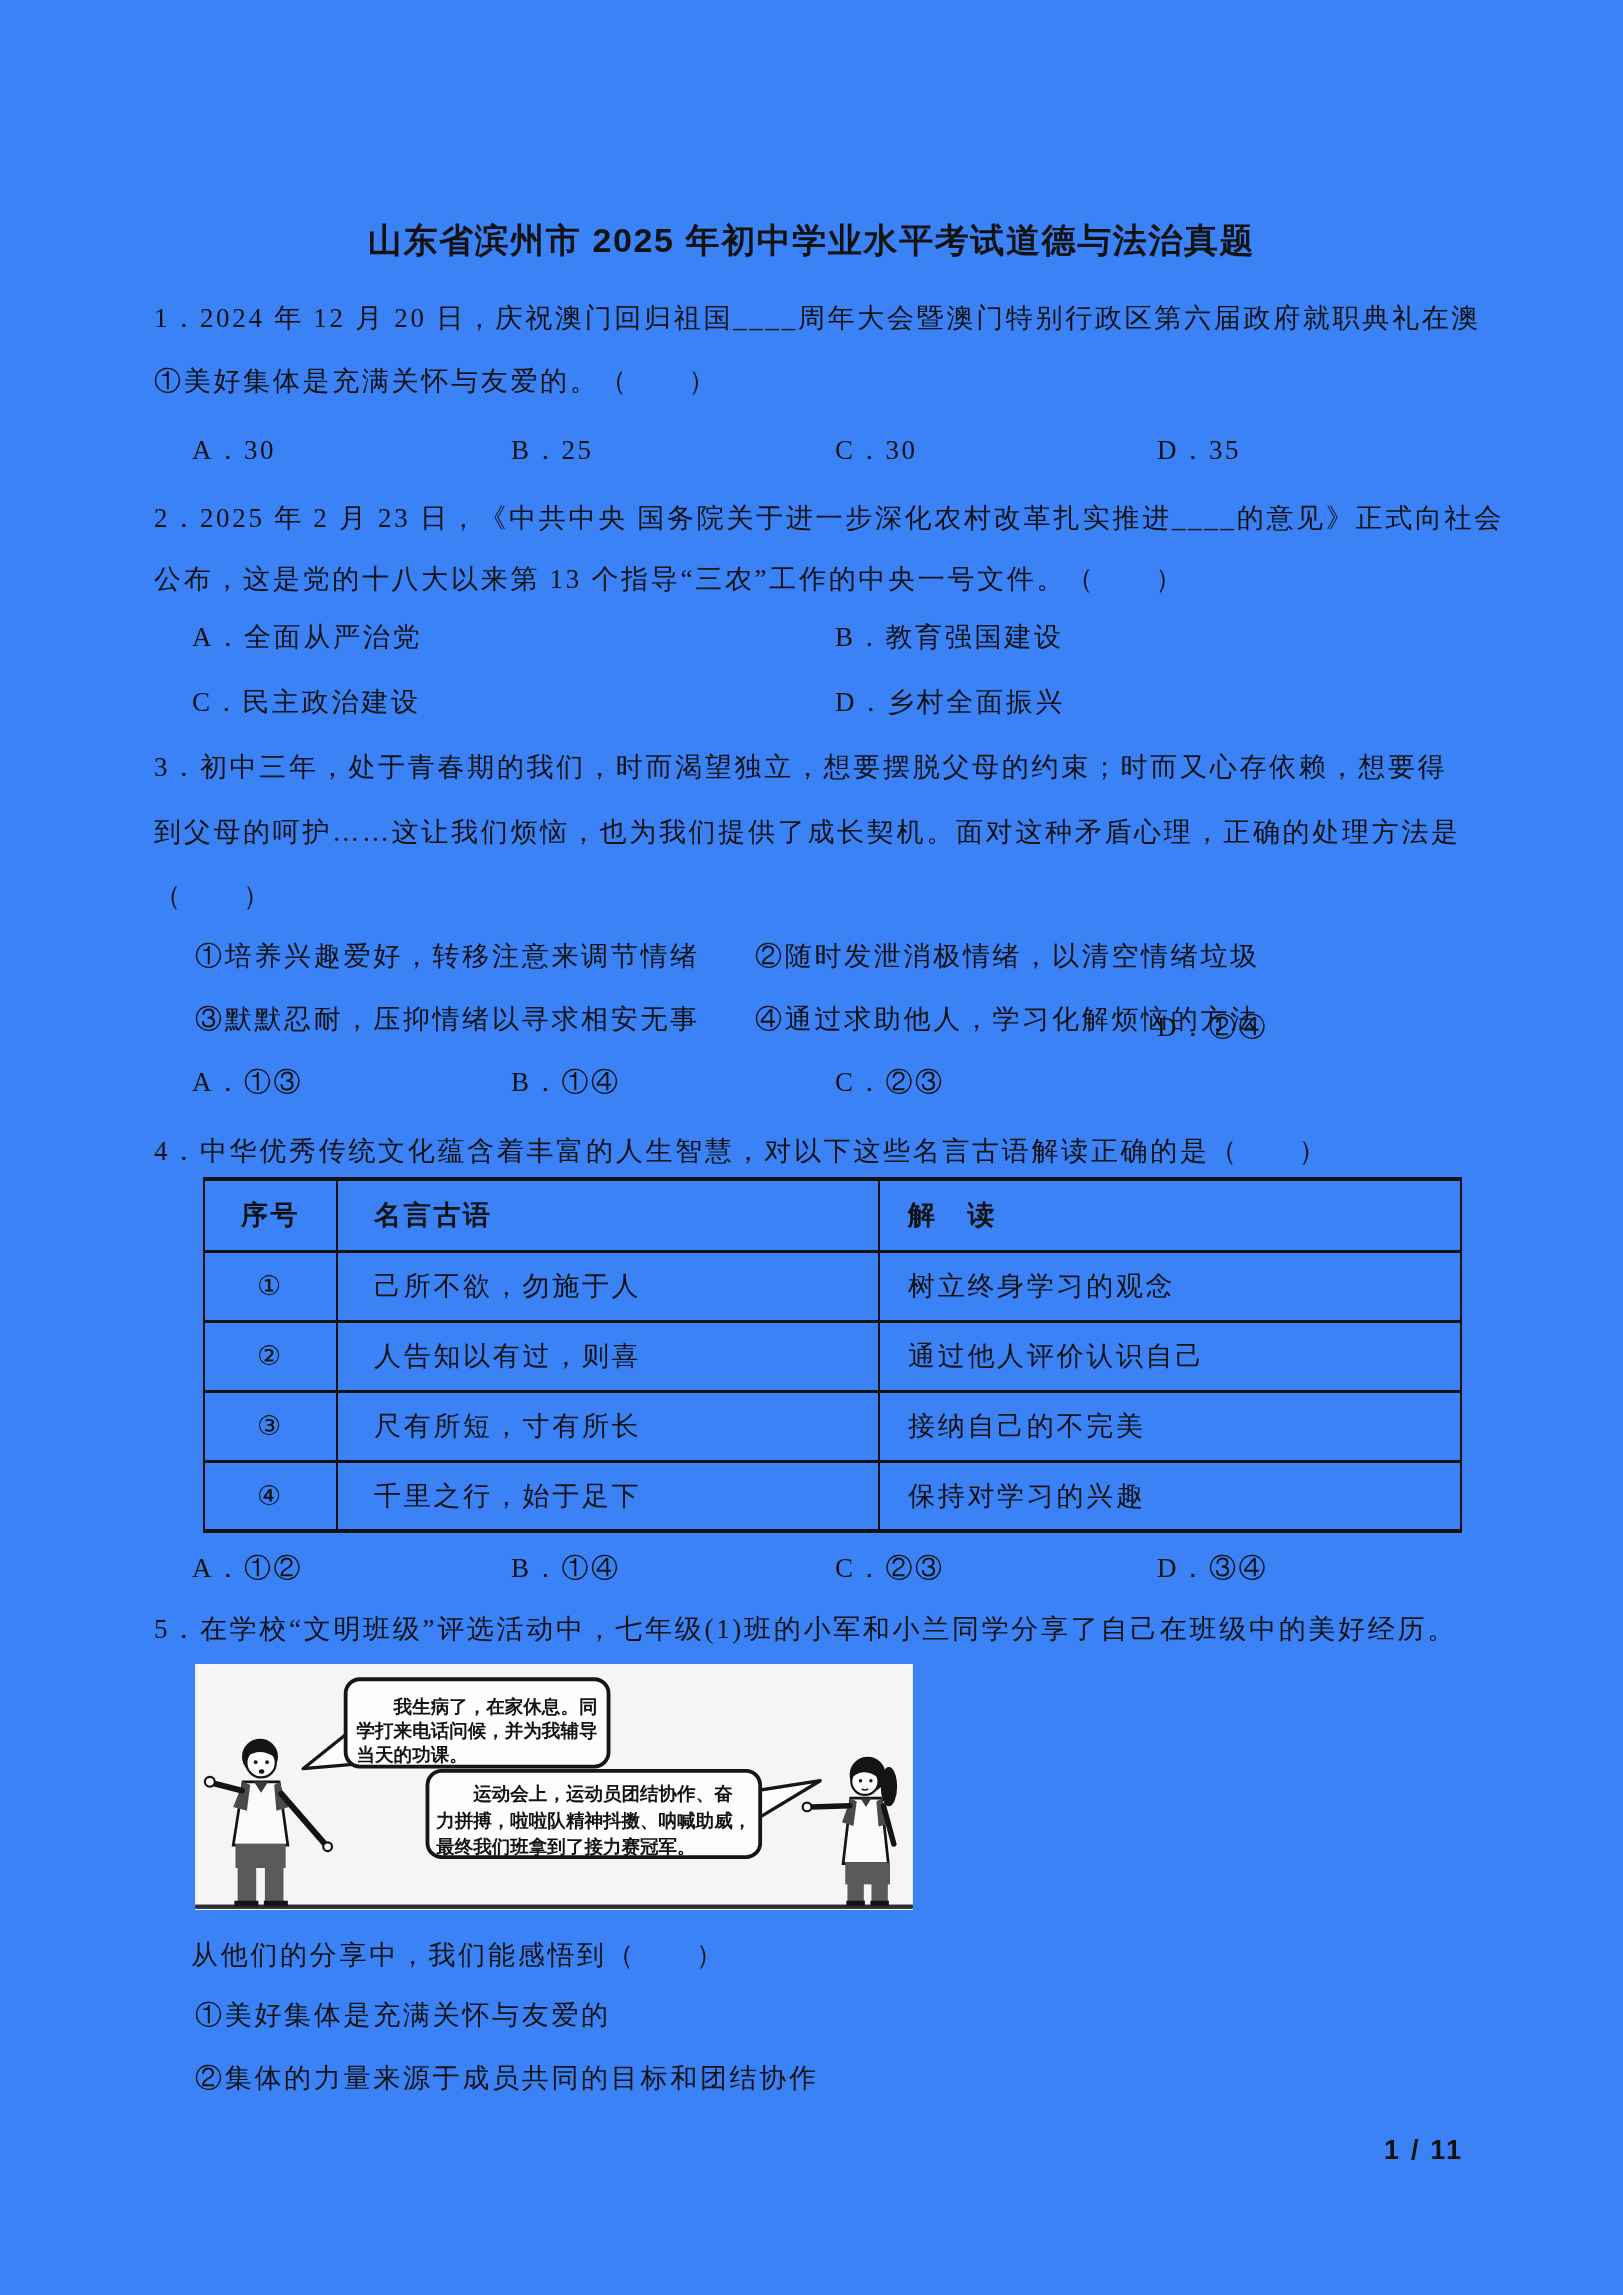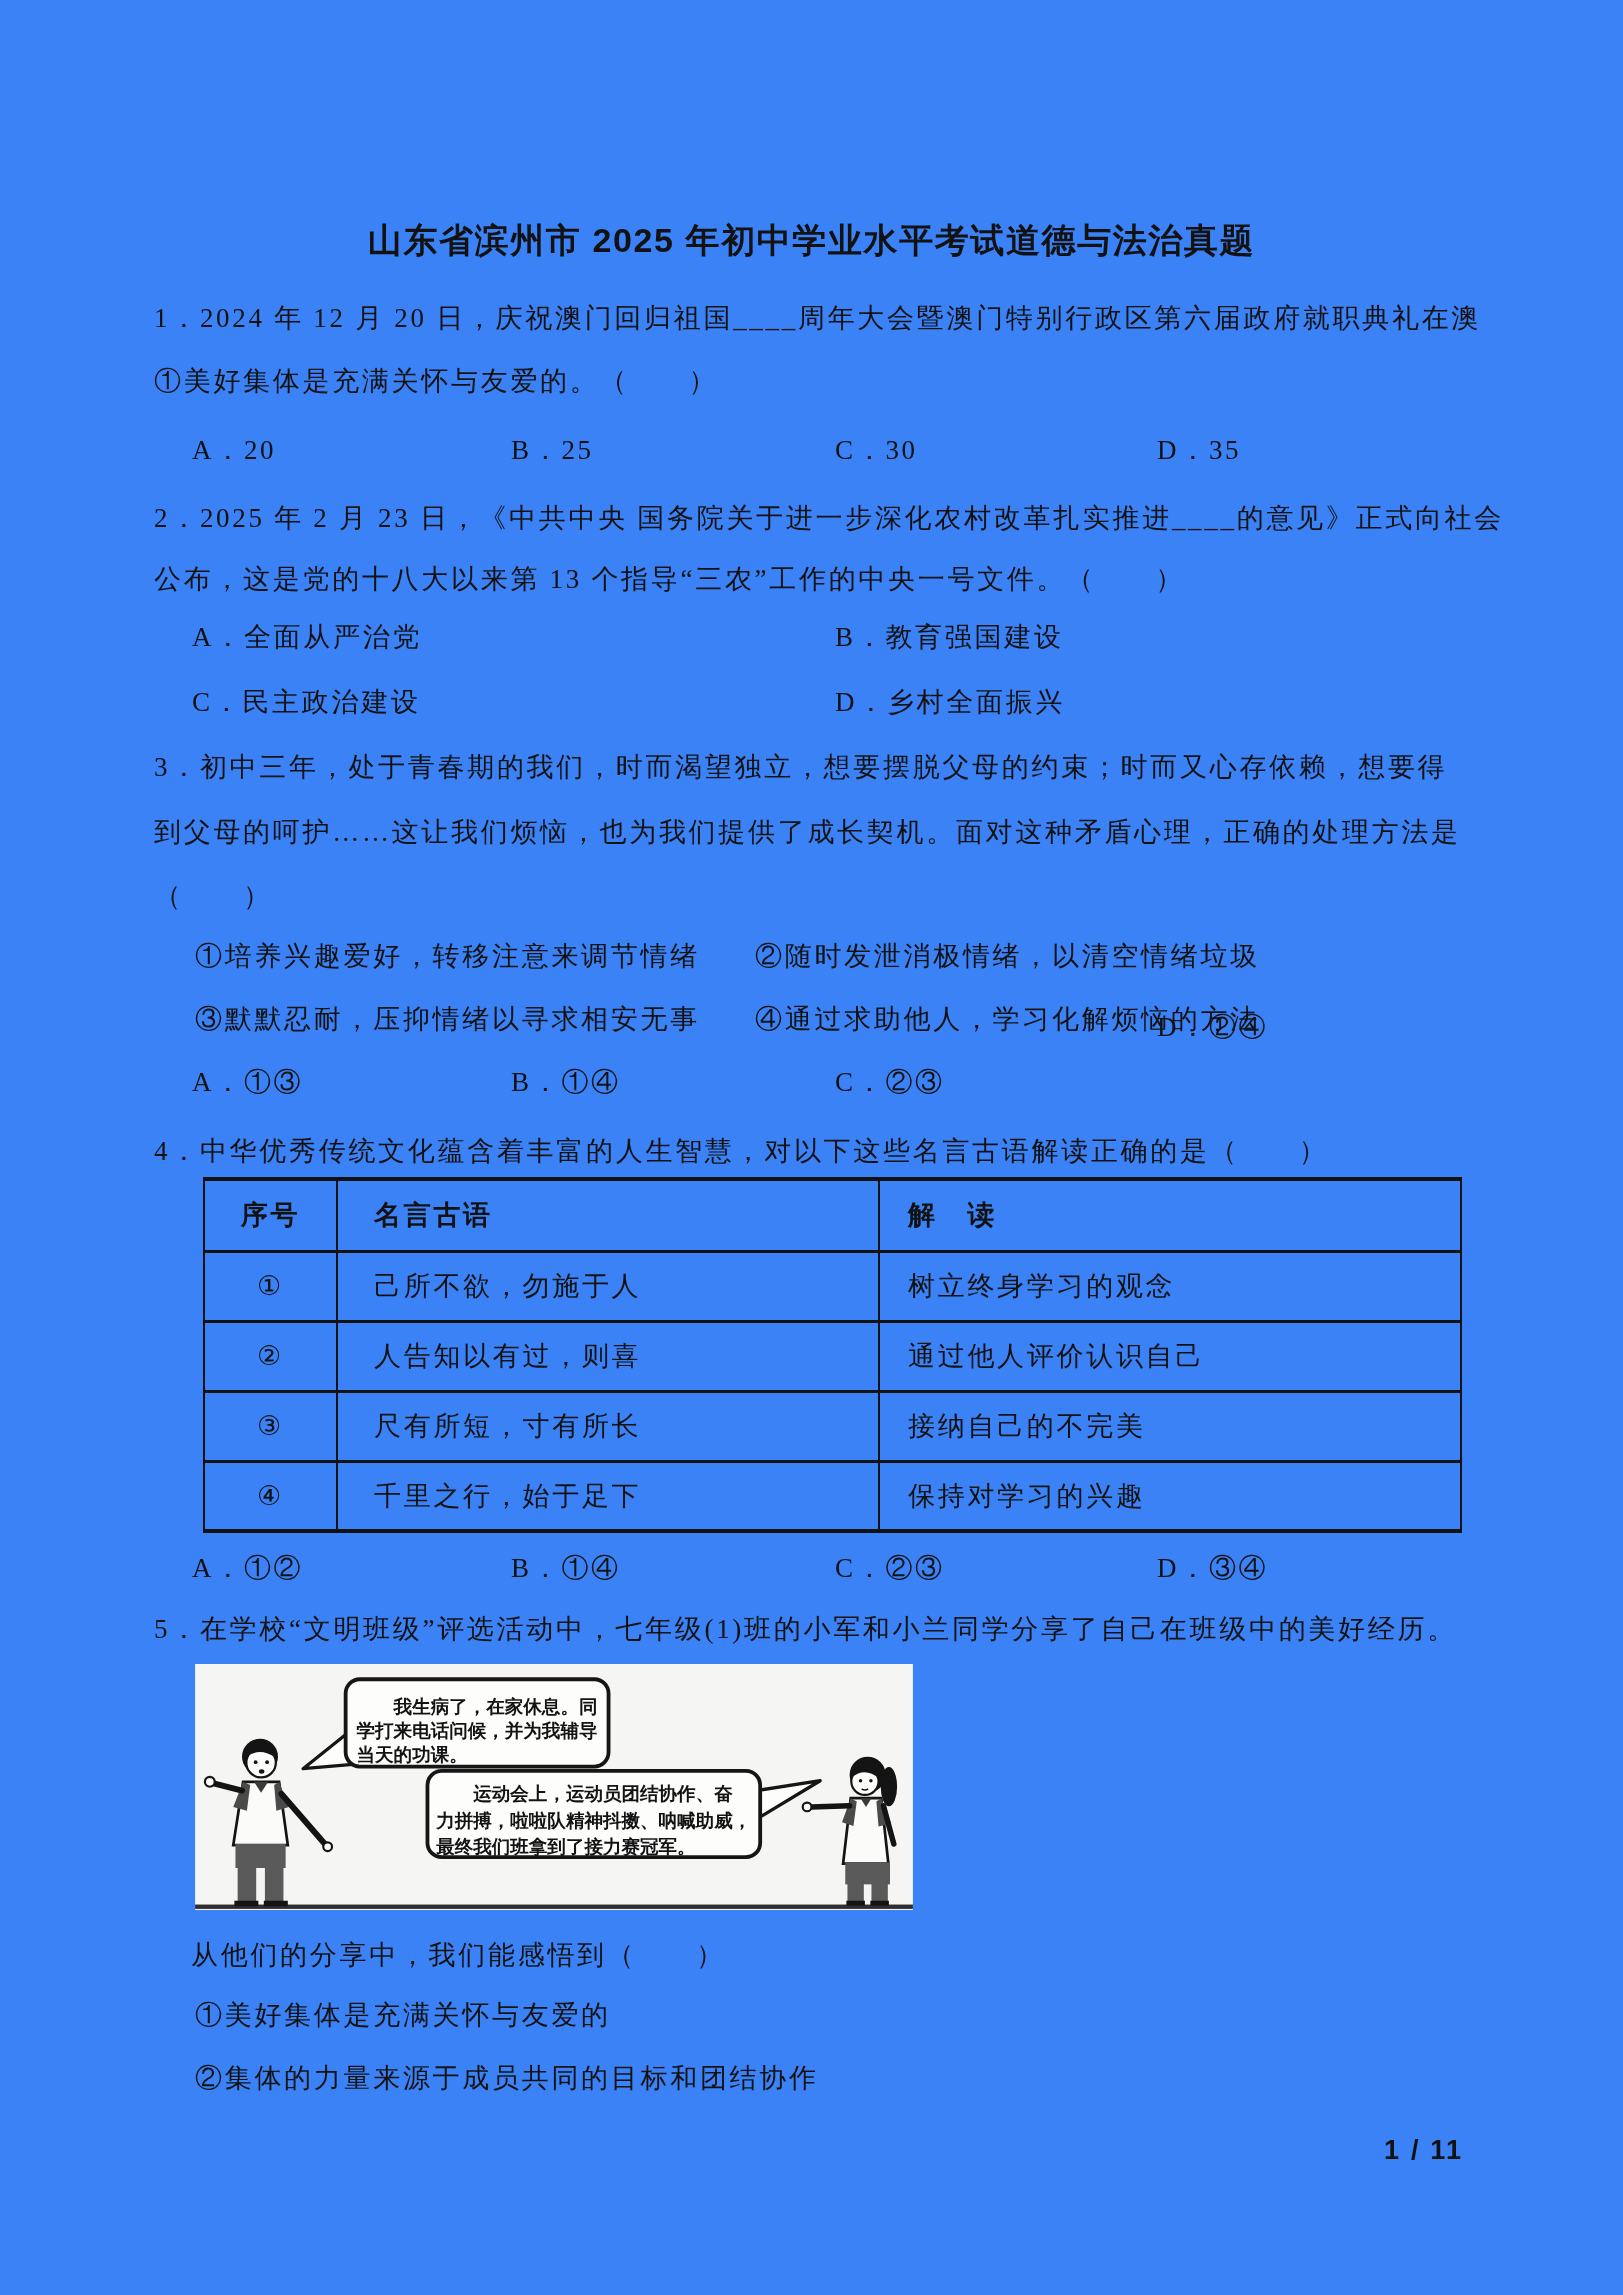--- a/index.html
+++ b/index.html
@@ -47,21 +47,21 @@
 </style>
 </head>
 <body>
 
 <div class="page">
 
   <div class="title">山东省滨州市 2025 年初中学业水平考试道德与法治真题</div>
 
   <div class="ln" style="top:301px">1．2024 年 12 月 20 日，庆祝澳门回归祖国____周年大会暨澳门特别行政区第六届政府就职典礼在澳</div>
   <div class="ln" style="top:364px">①美好集体是充满关怀与友爱的。（　　）</div>
-  <div class="ln" style="top:433px;left:192px">A．20</div>
+  <div class="ln" style="top:433px;left:192px">A．30</div>
   <div class="ln" style="top:433px;left:511px">B．25</div>
   <div class="ln" style="top:433px;left:835px">C．30</div>
   <div class="ln" style="top:433px;left:1157px">D．35</div>
 
   <div class="ln" style="top:501px">2．2025 年 2 月 23 日，《中共中央 国务院关于进一步深化农村改革扎实推进____的意见》正式向社会</div>
   <div class="ln" style="top:562px">公布，这是党的十八大以来第 13 个指导“三农”工作的中央一号文件。（　　）</div>
   <div class="ln" style="top:620px;left:192px">A．全面从严治党</div>
   <div class="ln" style="top:620px;left:835px">B．教育强国建设</div>
   <div class="ln" style="top:685px;left:192px">C．民主政治建设</div>
   <div class="ln" style="top:685px;left:835px">D．乡村全面振兴</div>

